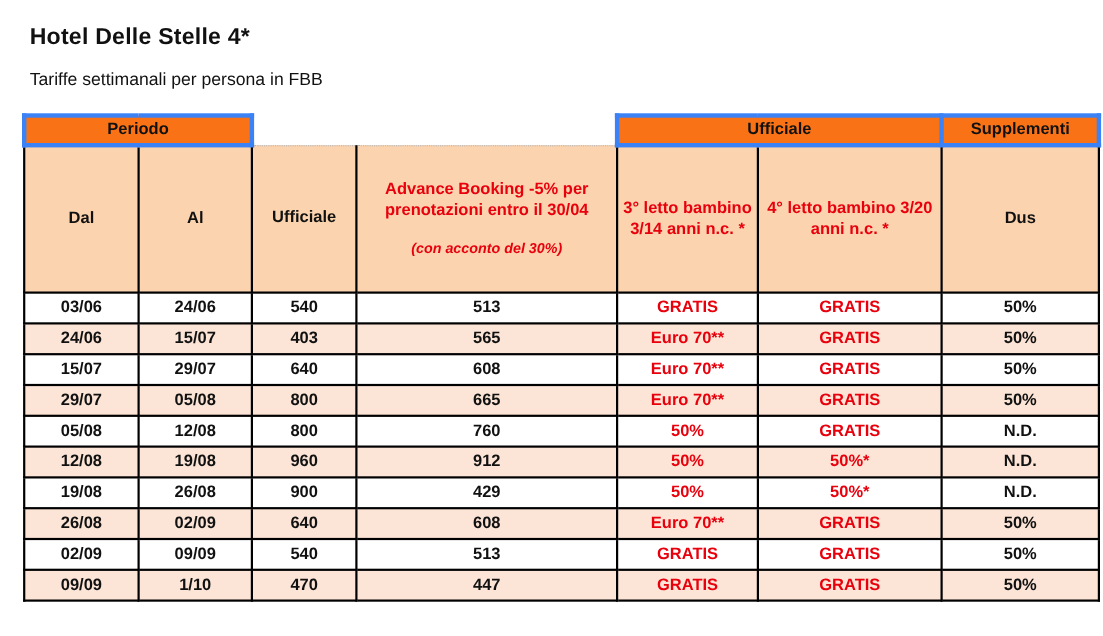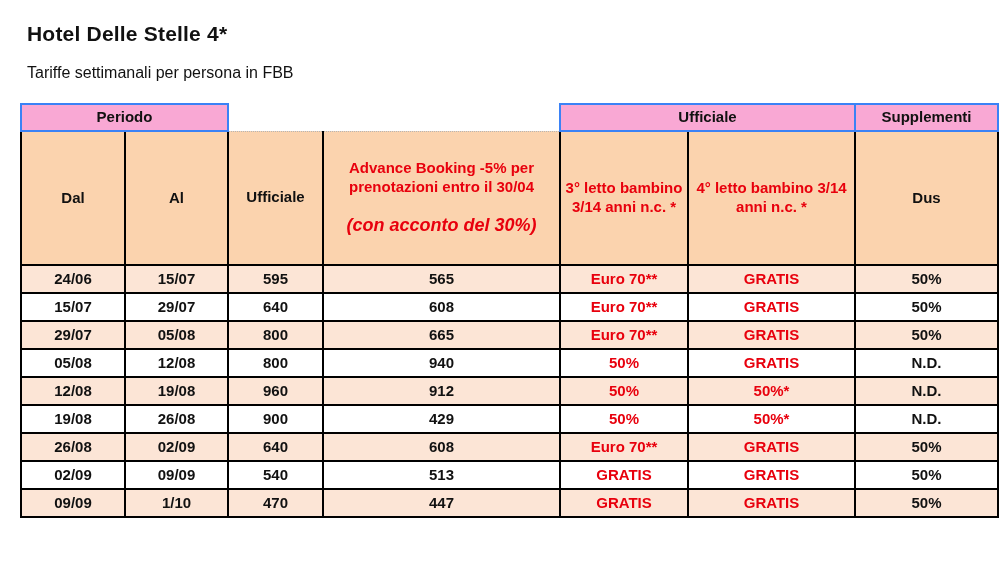--- a/index.html
+++ b/index.html
@@ -39,40 +39,40 @@
     padding: 2px 4px;
     text-align: center;
     vertical-align: middle;
     font-size: 15px;
     font-weight: bold;
     line-height: 1.25;
   }
   
   tr.group-row th {
     height: 27px;
-    background: #f9a8d4;
-    border: 2px solid #3b82f6;
+    background: #f97316;
+    border: 4px solid #3b82f6;
     font-size: 15px;
   }
   tr.group-row th.spacer {
     border: none;
     background: #ffffff;
     border-bottom: 1px dotted #b5b5b5;
   }
   
   tr.header-row th {
     height: 134px;
     background: #fbd3ae;
     border: 2px solid #000000;
     border-top: 0;
   }
   .red { color: #e8000d; }
   .advance-note {
     display: block;
-    font-size: 18px;
+    font-size: 13px;
     font-style: italic;
     font-weight: bold;
     margin-top: 17px;
   }
   
   tr.data-row td {
     height: 28px;
     border: 2px solid #000000;
     background: #ffffff;
   }
@@ -107,29 +107,38 @@
       </tr>
       <tr class="header-row">
         <th>Dal</th>
         <th>Al</th>
         <th>Ufficiale</th>
         <th class="red">
           <span>Advance Booking -5% per prenotazioni entro il 30/04</span>
           <span class="advance-note">(con acconto del 30%)</span>
         </th>
         <th class="red">3° letto bambino 3/14 anni n.c. *</th>
-        <th class="red">4° letto bambino 3/14 anni n.c. *</th>
+        <th class="red">4° letto bambino 3/20 anni n.c. *</th>
         <th>Dus</th>
       </tr>
     </thead>
     <tbody>
+        <tr class="data-row">
+          <td>03/06</td>
+          <td>24/06</td>
+          <td>540</td>
+          <td>513</td>
+          <td class="red">GRATIS</td>
+          <td class="red">GRATIS</td>
+          <td>50%</td>
+        </tr>
         <tr class="data-row alt">
           <td>24/06</td>
           <td>15/07</td>
-          <td>595</td>
+          <td>403</td>
           <td>565</td>
           <td class="red">Euro 70**</td>
           <td class="red">GRATIS</td>
           <td>50%</td>
         </tr>
         <tr class="data-row">
           <td>15/07</td>
           <td>29/07</td>
           <td>640</td>
           <td>608</td>
@@ -143,21 +152,21 @@
           <td>800</td>
           <td>665</td>
           <td class="red">Euro 70**</td>
           <td class="red">GRATIS</td>
           <td>50%</td>
         </tr>
         <tr class="data-row">
           <td>05/08</td>
           <td>12/08</td>
           <td>800</td>
-          <td>940</td>
+          <td>760</td>
           <td class="red">50%</td>
           <td class="red">GRATIS</td>
           <td>N.D.</td>
         </tr>
         <tr class="data-row alt">
           <td>12/08</td>
           <td>19/08</td>
           <td>960</td>
           <td>912</td>
           <td class="red">50%</td>

